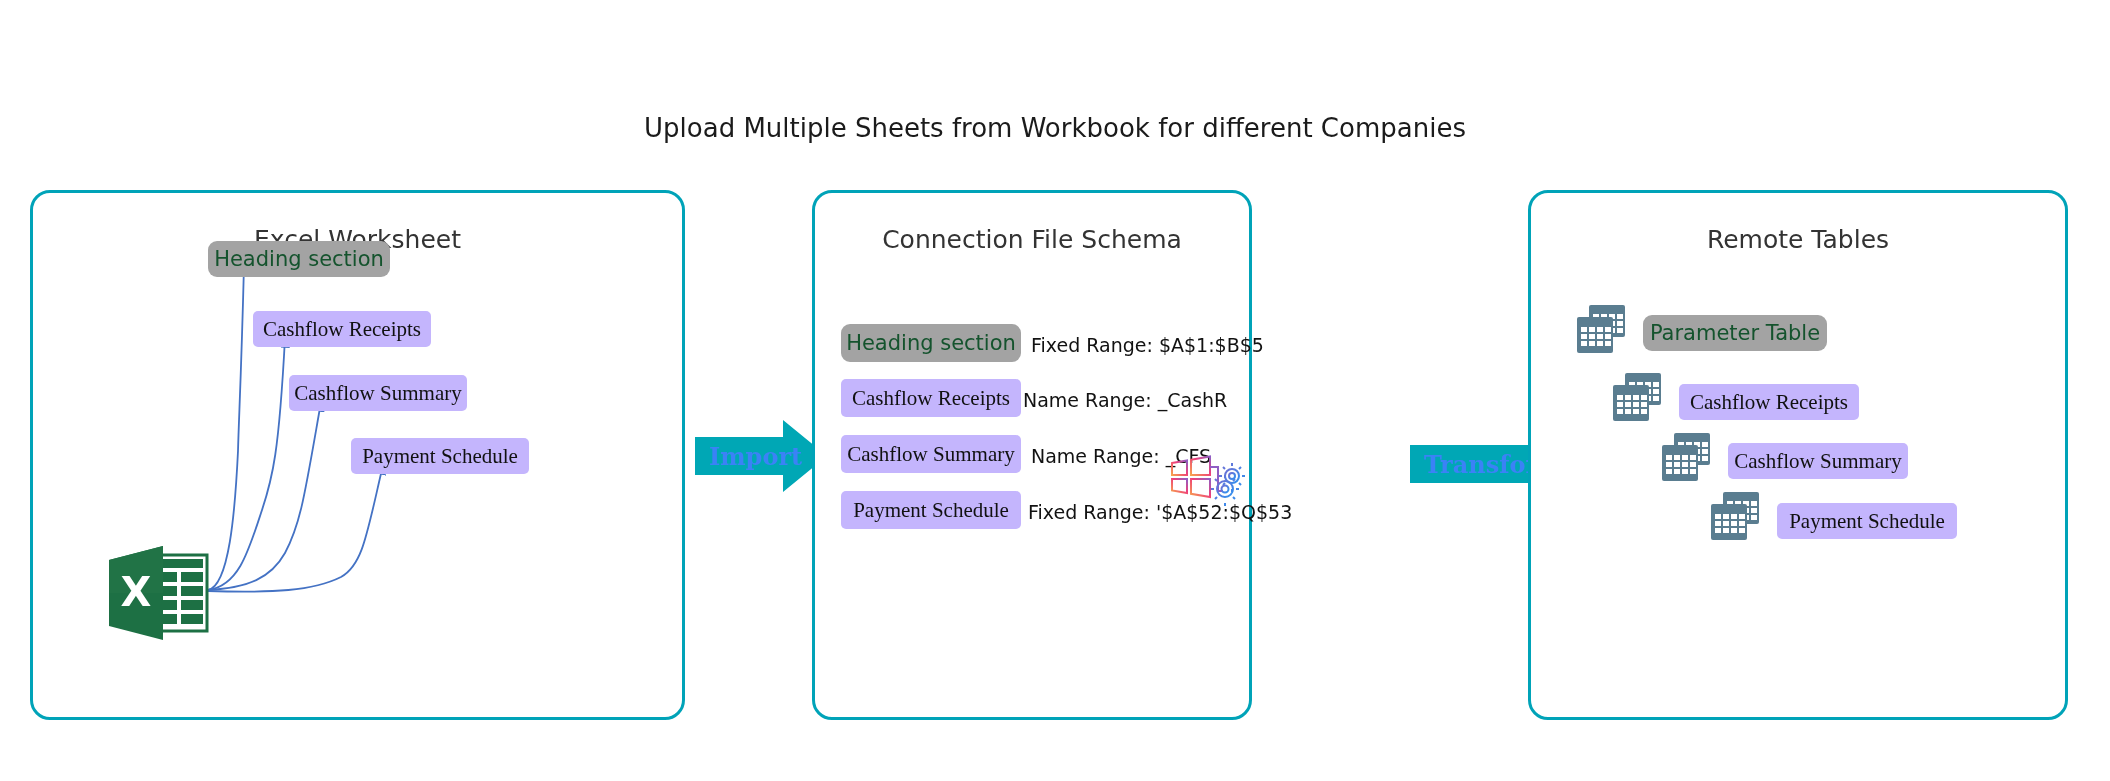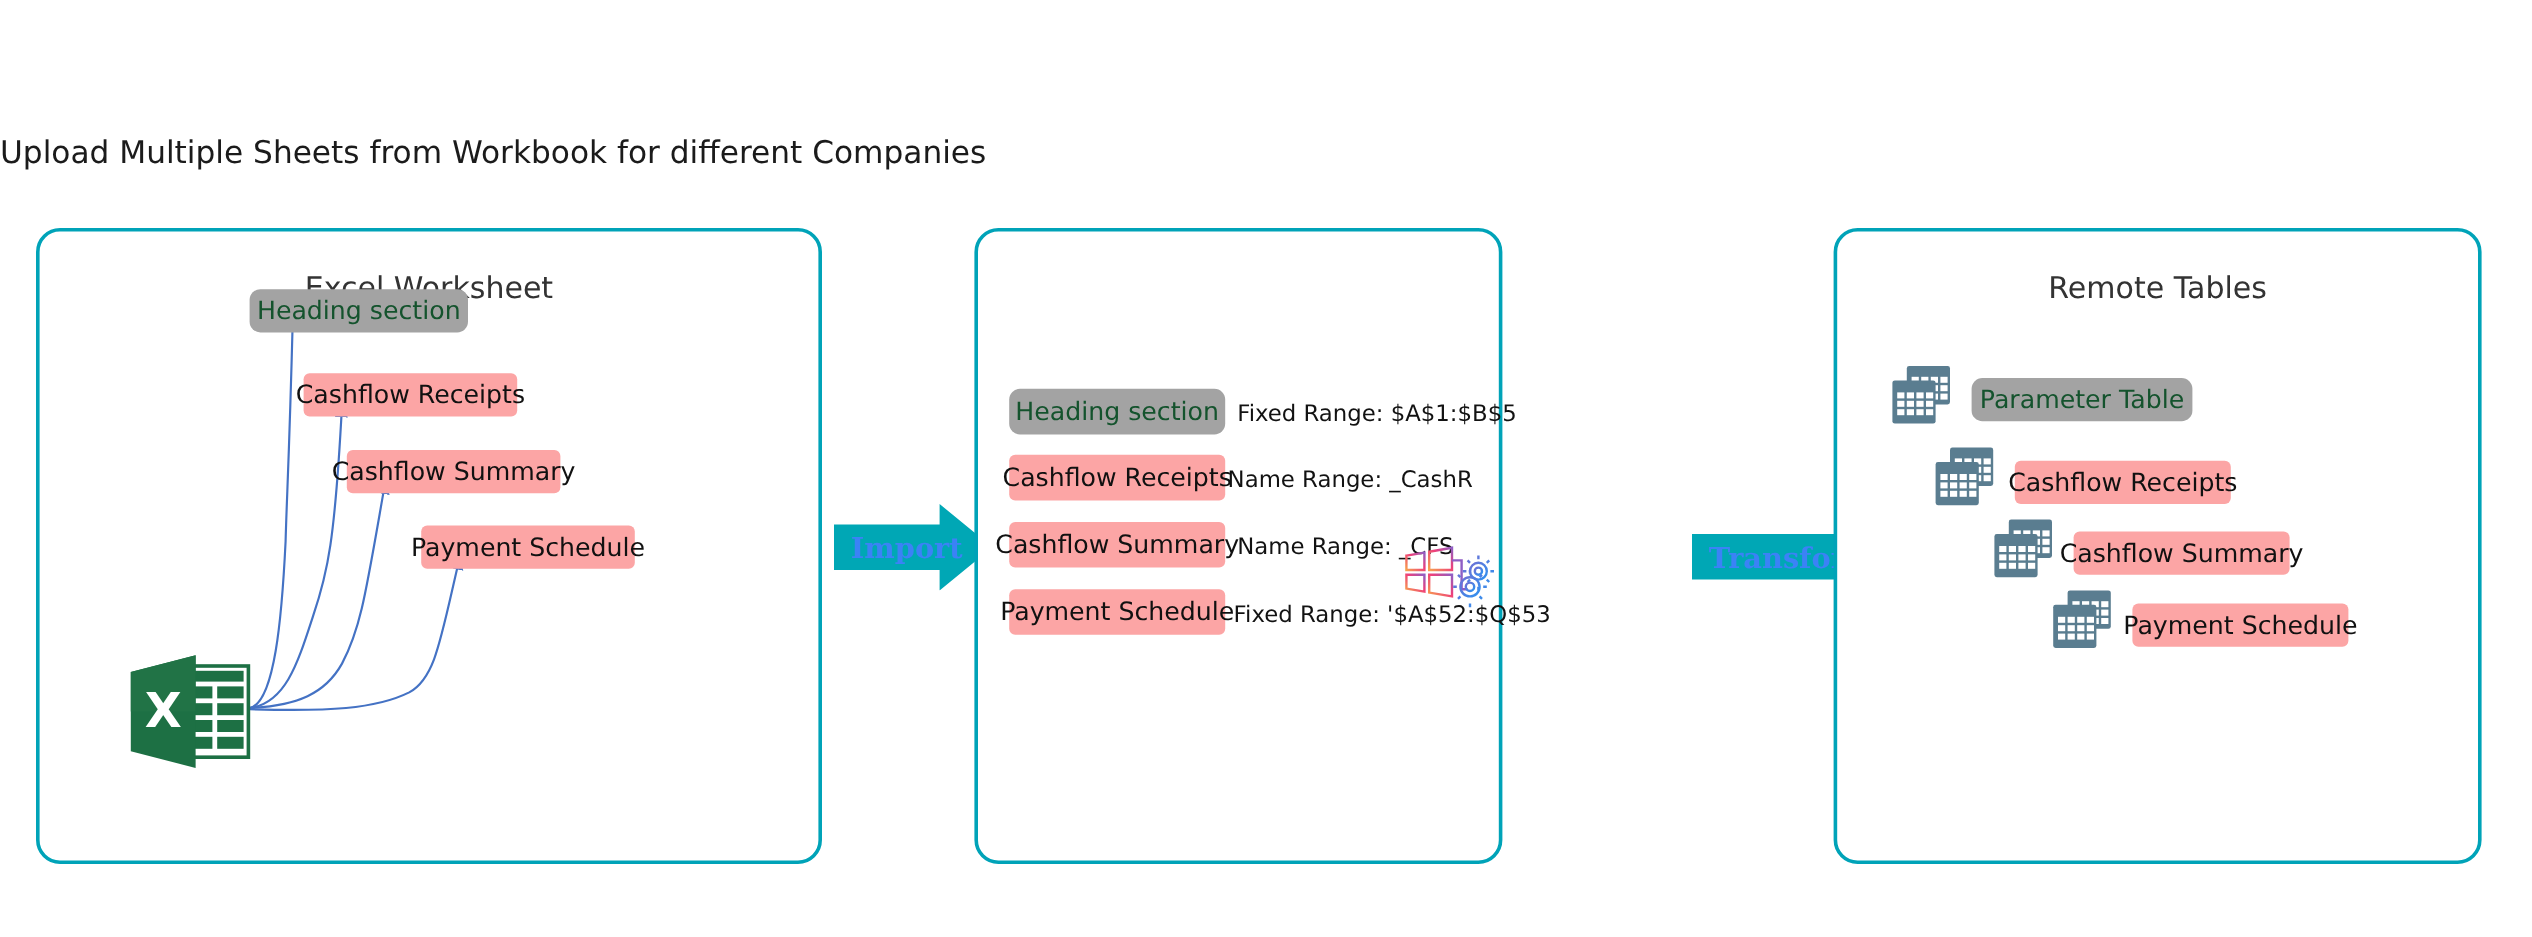--- a/index.html
+++ b/index.html
@@ -45,21 +45,21 @@
     font-size: 34px;
     font-weight: bold;
     letter-spacing: 0.2px;
     font-family: "DejaVu Sans", sans-serif;
   }
   .subtitle {
     position: absolute;
     left: 0;
     top: 113px;
     width: 2110px;
-    text-align: left;
+    text-align: center;
     font-size: 26px;
     color: #1b1b1b;
     font-family: "DejaVu Sans", sans-serif;
   }
 
   
   .panel {
     position: absolute;
     border: 3px solid #00a3b8;
     border-radius: 20px;
@@ -87,23 +87,24 @@
     position: absolute;
     display: flex;
     align-items: center;
     justify-content: center;
     box-sizing: border-box;
     font-size: 21px;
     font-family: "DejaVu Sans", sans-serif;
     white-space: nowrap;
   }
   .chip.blue {
-    background: #fca5a5;
+    background: #c4b5fd;
     color: #111111;
     border-radius: 5px;
+    font-family: Liberation Serif, serif;
   }
   .chip.gray {
     background: #a3a3a3;
     color: #14532d;
     border-radius: 9px;
   }
 
   
   .arrow-svg {
     position: absolute;
@@ -210,20 +211,21 @@
   </div>
 
   <div class="block-arrow" style="left:695px; top:420px; width:132px; height:72px;">
     <svg width="132" height="72" viewBox="0 0 132 72">
       <path d="M0,17 L88,17 L88,0 L132,36 L88,72 L88,55 L0,55 Z" fill="#00a7b5"></path>
     </svg>
     <div class="ba-label">Import</div>
   </div>
 
   <div class="panel" id="panel-mid">
+    <div class="panel-title">Connection File Schema</div>
 
     <div class="chip gray" style="left:26px; top:131px; width:180px; height:38px;">
       <span>Heading section</span>
     </div>
     <div class="chip blue" style="left:26px; top:186px; width:180px; height:38px;">
       <span>Cashflow Receipts</span>
     </div>
     <div class="chip blue" style="left:26px; top:242px; width:180px; height:38px;">
       <span>Cashflow Summary</span>
     </div>

